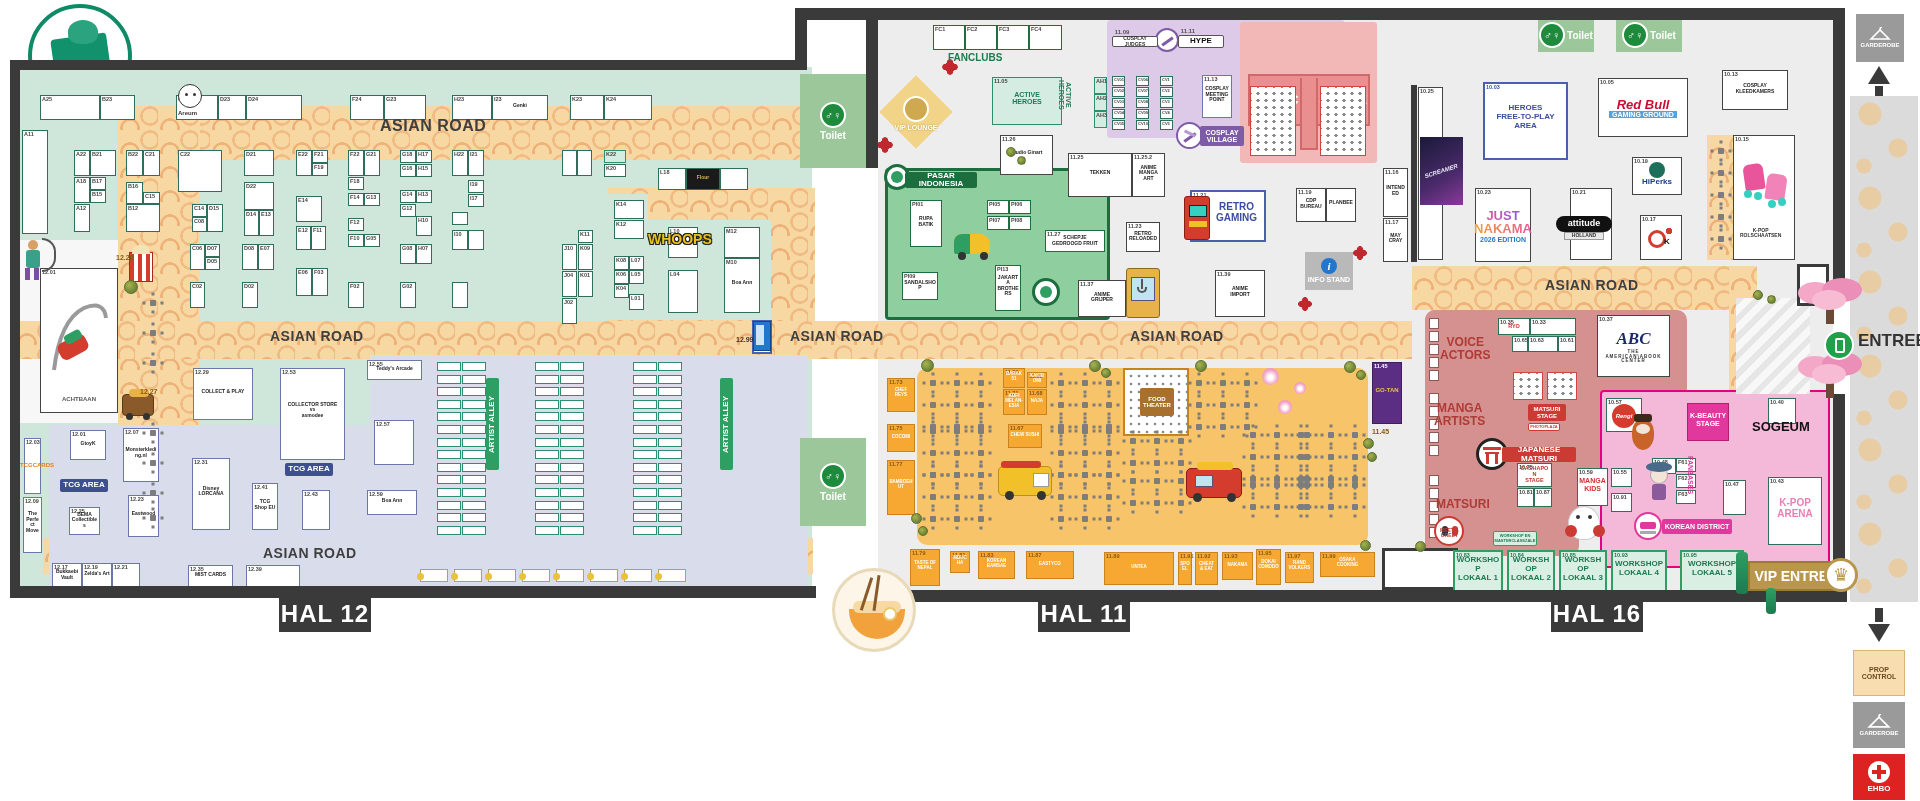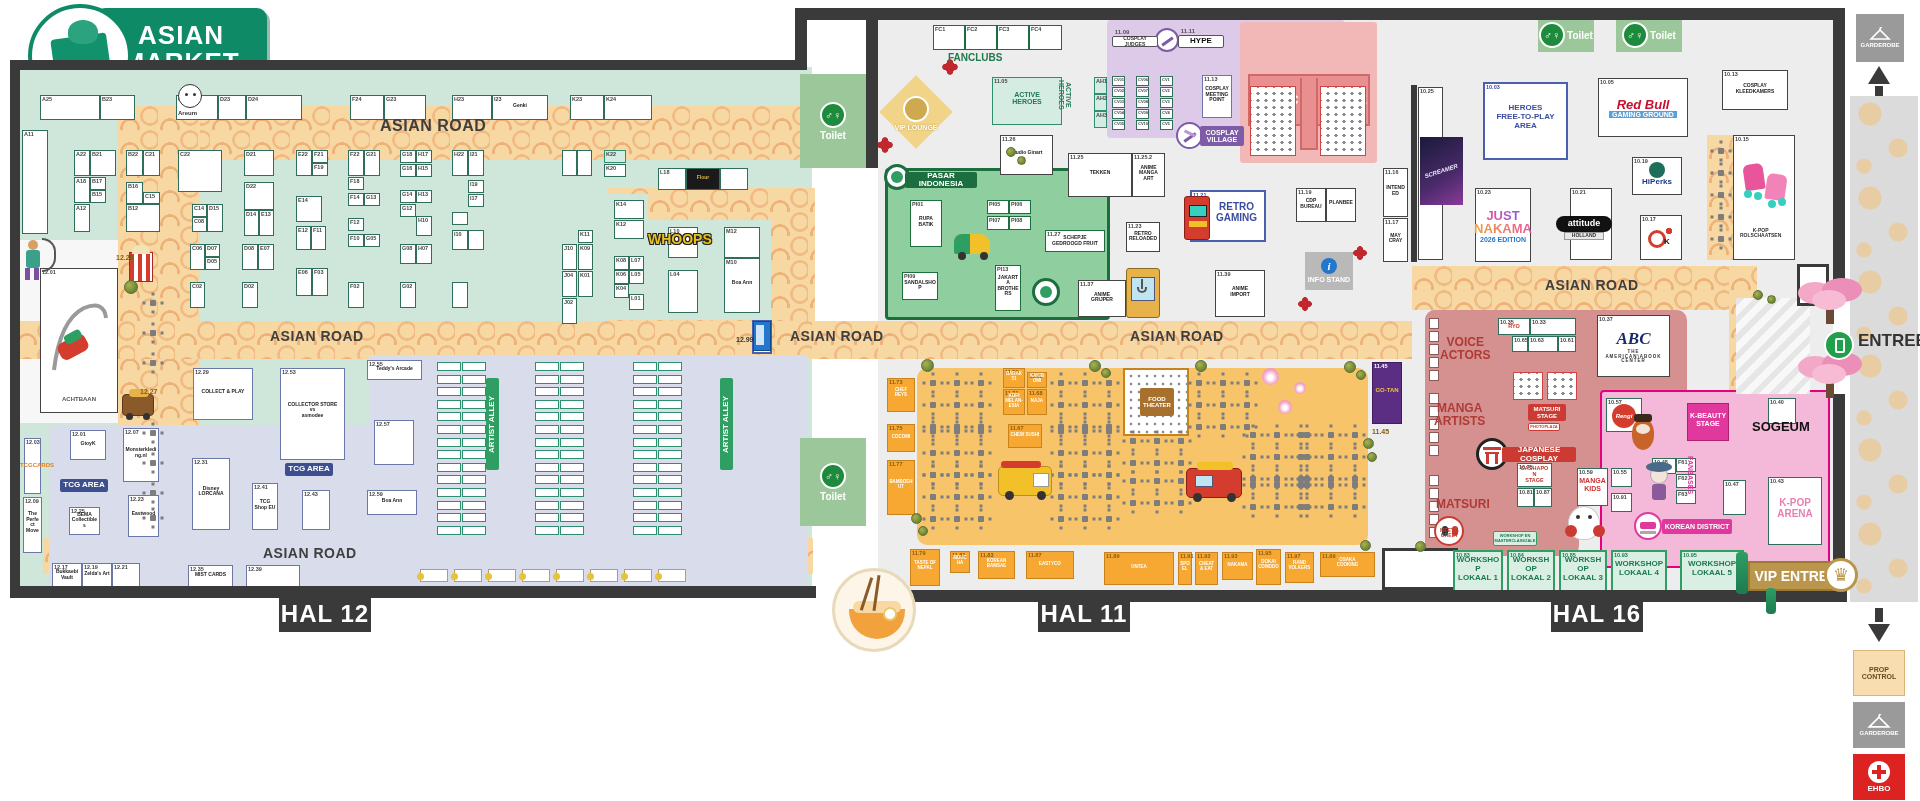--- a/index.html
+++ b/index.html
@@ -75,25 +75,20 @@
   .arrowup{width:0;height:0;border-left:11px solid rgba(0,0,0,0);border-right:11px solid rgba(0,0,0,0);border-bottom:18px solid #3a3a3a;}
   .arrowdn{width:0;height:0;border-left:11px solid rgba(0,0,0,0);border-right:11px solid rgba(0,0,0,0);border-top:18px solid #3a3a3a;}
   .astem{width:8px;height:14px;background:#3a3a3a;margin:2px auto 0;}
   .vline{writing-mode:vertical-rl;transform:rotate(180deg);}
 </style>
 </head>
 <body>
 
 <div id="stage">
 
-  <div class="a" style="left:95px;top:8px;width:172px;height:82px;background:#0e8a67;border-radius:10px;
-              box-shadow:3px 3px 0 #9fb9ae;display:flex;flex-direction:column;align-items:center;justify-content:center;">
-    <div class="lbl" style="color:#fff;font-size:26px;letter-spacing:1px;">ASIAN</div>
-    <div class="lbl" style="color:#fff;font-size:26px;letter-spacing:1px;">MARKET</div>
-  </div>
   <div class="a" style="left:28px;top:4px;width:104px;height:104px;border-radius:50%;background:#fff;border:4px solid #0e8a67;overflow:hidden;">
     <div class="a" style="left:22px;top:28px;width:56px;height:58px;background:#11916c;border-radius:4px;transform:rotate(-8deg);"></div>
     <div class="a" style="left:36px;top:12px;width:30px;height:24px;background:#2aa37e;border-radius:50% 50% 40% 40%;"></div>
   </div>
 
   <div class="a fac" style="left:1856px;top:14px;width:48px;height:48px;background:#9a9a9a;color:#fff;">
     <svg width="22" height="13" viewBox="0 0 22 13">
       <path d="M2 12 L11 3 L20 12 Z M11 3 Q11 0 13 0" fill="none" stroke="#fff" stroke-width="1.6"></path>
     </svg>
     <div class="lbl" style="font-size:6px;">GARDEROBE</div>
@@ -1148,21 +1143,21 @@
 ROLSCHAATSEN</div>
     <div class="a lbl" style="left: 1440px; top: 528px; font-size: 5px; color: rgb(192, 57, 43); z-index: 15;">MEET &amp;
 GREET</div>
     <div class="a pill" style="left: 905px; top: 172px; width: 72px; height: 16px; background: rgb(29, 110, 63); color: rgb(255, 255, 255); font-size: 8px; border-radius: 2px; z-index: 16;">PASAR INDONESIA</div>
     <div class="a pill" style="left: 1200px; top: 126px; width: 44px; height: 20px; background: rgb(125, 91, 166); color: rgb(255, 255, 255); font-size: 7px; border-radius: 2px; z-index: 16;">COSPLAY
 VILLAGE</div>
     <div class="a pill" style="left: 60px; top: 479px; width: 48px; height: 13px; background: rgb(61, 79, 142); color: rgb(255, 255, 255); font-size: 8px; border-radius: 2px; z-index: 16;">TCG AREA</div>
     <div class="a pill" style="left: 285px; top: 463px; width: 48px; height: 13px; background: rgb(61, 79, 142); color: rgb(255, 255, 255); font-size: 8px; border-radius: 2px; z-index: 16;">TCG AREA</div>
     <div class="a pill vline" style="left: 486px; top: 378px; width: 13px; height: 92px; background: rgb(46, 158, 99); color: rgb(255, 255, 255); font-size: 8px; border-radius: 2px; z-index: 16;">ARTIST ALLEY</div>
     <div class="a pill vline" style="left: 720px; top: 378px; width: 13px; height: 92px; background: rgb(46, 158, 99); color: rgb(255, 255, 255); font-size: 8px; border-radius: 2px; z-index: 16;">ARTIST ALLEY</div>
-    <div class="a pill" style="left: 1502px; top: 447px; width: 74px; height: 15px; background: rgb(204, 59, 51); color: rgb(255, 255, 255); font-size: 8px; border-radius: 2px; z-index: 16;">JAPANESE COSPLAY</div>
+    <div class="a pill" style="left: 1502px; top: 447px; width: 74px; height: 15px; background: rgb(204, 59, 51); color: rgb(255, 255, 255); font-size: 8px; border-radius: 2px; z-index: 16;">JAPANESE MATSURI</div>
     <div class="a pill" style="left: 1528px; top: 404px; width: 38px; height: 17px; background: rgb(204, 59, 51); color: rgb(255, 255, 255); font-size: 6px; border-radius: 2px; z-index: 16;">MATSURI
 STAGE</div>
     <div class="a pill" style="left: 1528px; top: 423px; width: 32px; height: 8px; background: rgb(255, 255, 255); color: rgb(204, 59, 51); font-size: 4px; border: 1px solid rgb(204, 59, 51); border-radius: 2px; z-index: 16;">PHOTOPLAZA</div>
     <div class="a pill" style="left: 1662px; top: 519px; width: 70px; height: 15px; background: rgb(224, 56, 156); color: rgb(255, 255, 255); font-size: 7px; border-radius: 2px; z-index: 16;">KOREAN DISTRICT</div>
     <div class="a pill" style="left: 1493px; top: 531px; width: 44px; height: 15px; background: rgb(217, 239, 227); color: rgb(29, 122, 80); font-size: 4px; border: 1px solid rgb(46, 158, 99); border-radius: 2px; z-index: 16;">WORKSHOP EN
 MASTERCLASSZALE</div>
     <div class="a pill" style="left: 1112px; top: 36px; width: 46px; height: 11px; background: rgb(255, 255, 255); color: rgb(51, 51, 51); font-size: 5px; border: 1px solid rgb(85, 85, 85); border-radius: 2px; z-index: 16;">COSPLAY JUDGES</div>
     <div class="a pill" style="left: 1178px; top: 35px; width: 46px; height: 13px; background: rgb(255, 255, 255); color: rgb(17, 17, 17); font-size: 8px; border: 1px solid rgb(85, 85, 85); border-radius: 2px; z-index: 16;">HYPE</div>
     <div class="a pill" style="left: 1112px; top: 28px; width: 20px; height: 8px; background: rgba(0, 0, 0, 0); color: rgb(85, 85, 85); font-size: 6px; border-radius: 2px; z-index: 16;">11.09</div>
     <div class="a pill" style="left: 1178px; top: 27px; width: 20px; height: 8px; background: rgba(0, 0, 0, 0); color: rgb(85, 85, 85); font-size: 6px; border-radius: 2px; z-index: 16;">11.11</div>

